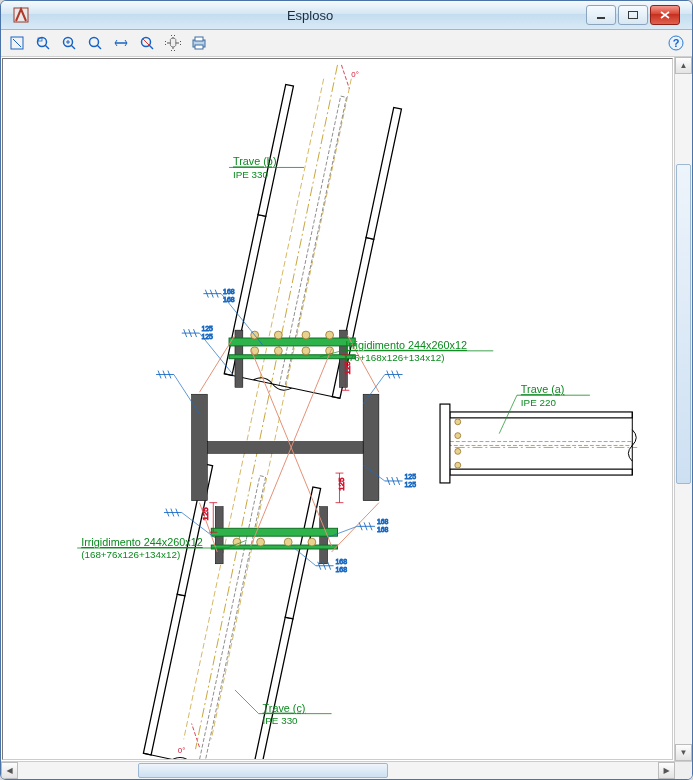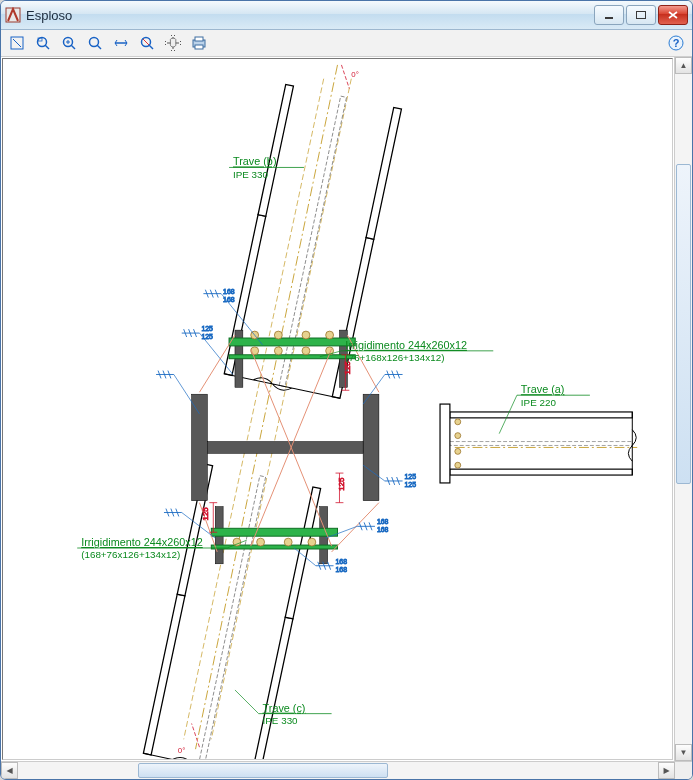--- a/index.html
+++ b/index.html
@@ -19,21 +19,22 @@
     overflow: hidden;
     display: flex;
     flex-direction: column;
   }
   .titlebar {
     height: 28px;
     background: linear-gradient(to bottom, #f5fafd 0%, #d6e7f3 45%, #c2dcef 46%, #d9eaf6 100%);
     border-bottom: 1px solid #9db7cf;
     display: flex;
     align-items: center;
-    padding: 0 4px;
+    padding: 0 12px;
+    text-align: center;
   }
   .titlebar .appicon {
     width: 16px; height: 16px; margin-right: 5px;
     display: inline-block;
   }
   .titlebar .title {
     flex: 1;
     color: #1b2b3c;
     font-size: 13px;
   }

